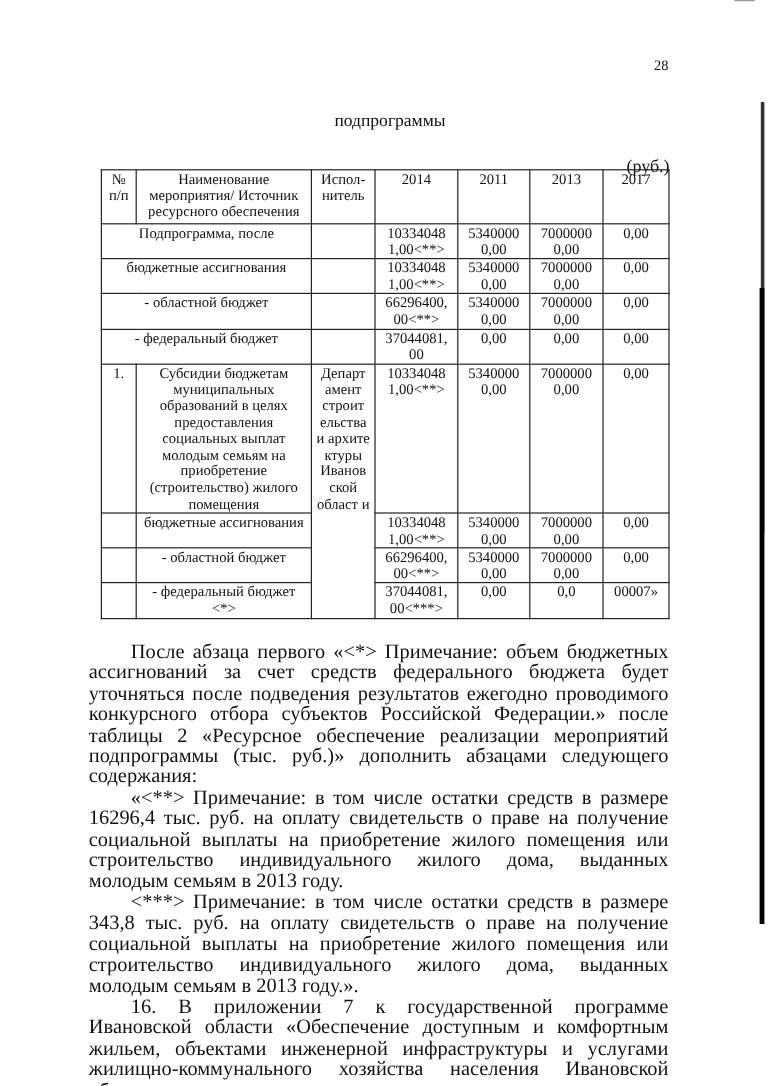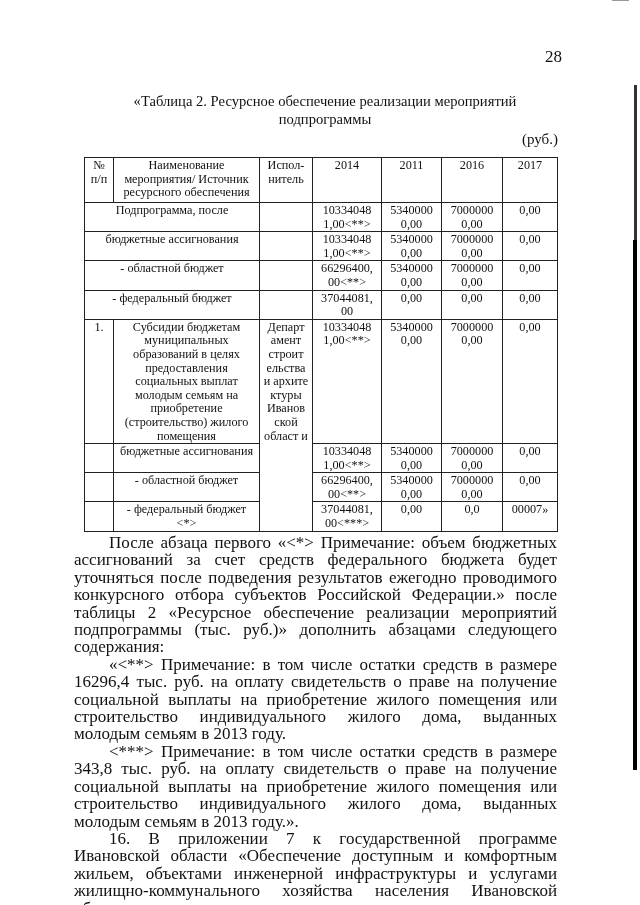--- a/index.html
+++ b/index.html
@@ -1,24 +1,24 @@
 <!DOCTYPE html>
 <html><head>
 <meta charset="utf-8">
 <style>
   html, body { margin: 0; padding: 0; }
   body {
     width: 640px; height: 905px; background: #ffffff; position: relative; overflow: hidden;
     font-family: "Liberation Serif", "DejaVu Serif", serif; color: #111;
   }
-  .page-number { position: absolute; left: 545px; top: 47px; font-size: 17px; }
+  .page-number { position: absolute; left: 545px; top: 47px; font-size: 12px; }
   .title { position: absolute; left: 90px; width: 470px; top: 92px; text-align: center; font-size: 14.6px; line-height: 18px; }
   .unit { position: absolute; left: 522px; top: 131px; font-size: 15px; }
   table.res {
-    position: absolute; left: 84px; top: 157px; width: 473px;
+    position: absolute; left: 84px; top: 141px; width: 473px;
     border-collapse: collapse; font-size: 12.2px; line-height: 13.6px; table-layout: fixed;
   }
   table.res td {
     border: 1px solid #222; vertical-align: top; padding: 1px 2px 0 2px; text-align: center;
   }
   td.left { text-align: left; }
   td.num { text-align: center; }
   .scan-edge {
     position: absolute; left: 634px; top: 85px; width: 3px; height: 360px; background: #333;
   }
@@ -33,21 +33,20 @@
 </head>
 <body>
 
 <div class="scan-top"></div>
 <div class="scan-edge"></div>
 <div class="scan-edge2"></div>
 
 <div class="page-number">28</div>
 
 <div class="title">
-  <div>«Таблица 2. Ресурсное обеспечение реализации мероприятий</div>
   <div>подпрограммы</div>
 </div>
 <div class="unit">(руб.)</div>
 
 <table class="res">
   <colgroup>
     <col style="width:29px">
       <col style="width:146px">
       <col style="width:53px">
     <col style="width:69px">
@@ -55,21 +54,21 @@
       <col style="width:61px">
       <col style="width:55px">
   </colgroup>
   <tbody>
       <tr style="height:45px">
     <td>№ п/п</td>
     <td>Наименование мероприятия/ Источник ресурсного обеспечения</td>
     <td>Испол-нитель</td>
     <td>2014</td>
     <td>2011</td>
-    <td>2016</td>
+    <td>2013</td>
     <td>2017</td>
   </tr>
   <tr>
     <td colspan="2">Подпрограмма, после</td>
     <td></td>
     <td class="num">10334048 1,00&lt;**&gt;</td>
     <td class="num">5340000 0,00</td>
     <td class="num">7000000 0,00</td>
     <td class="num">0,00</td>
   </tr>

